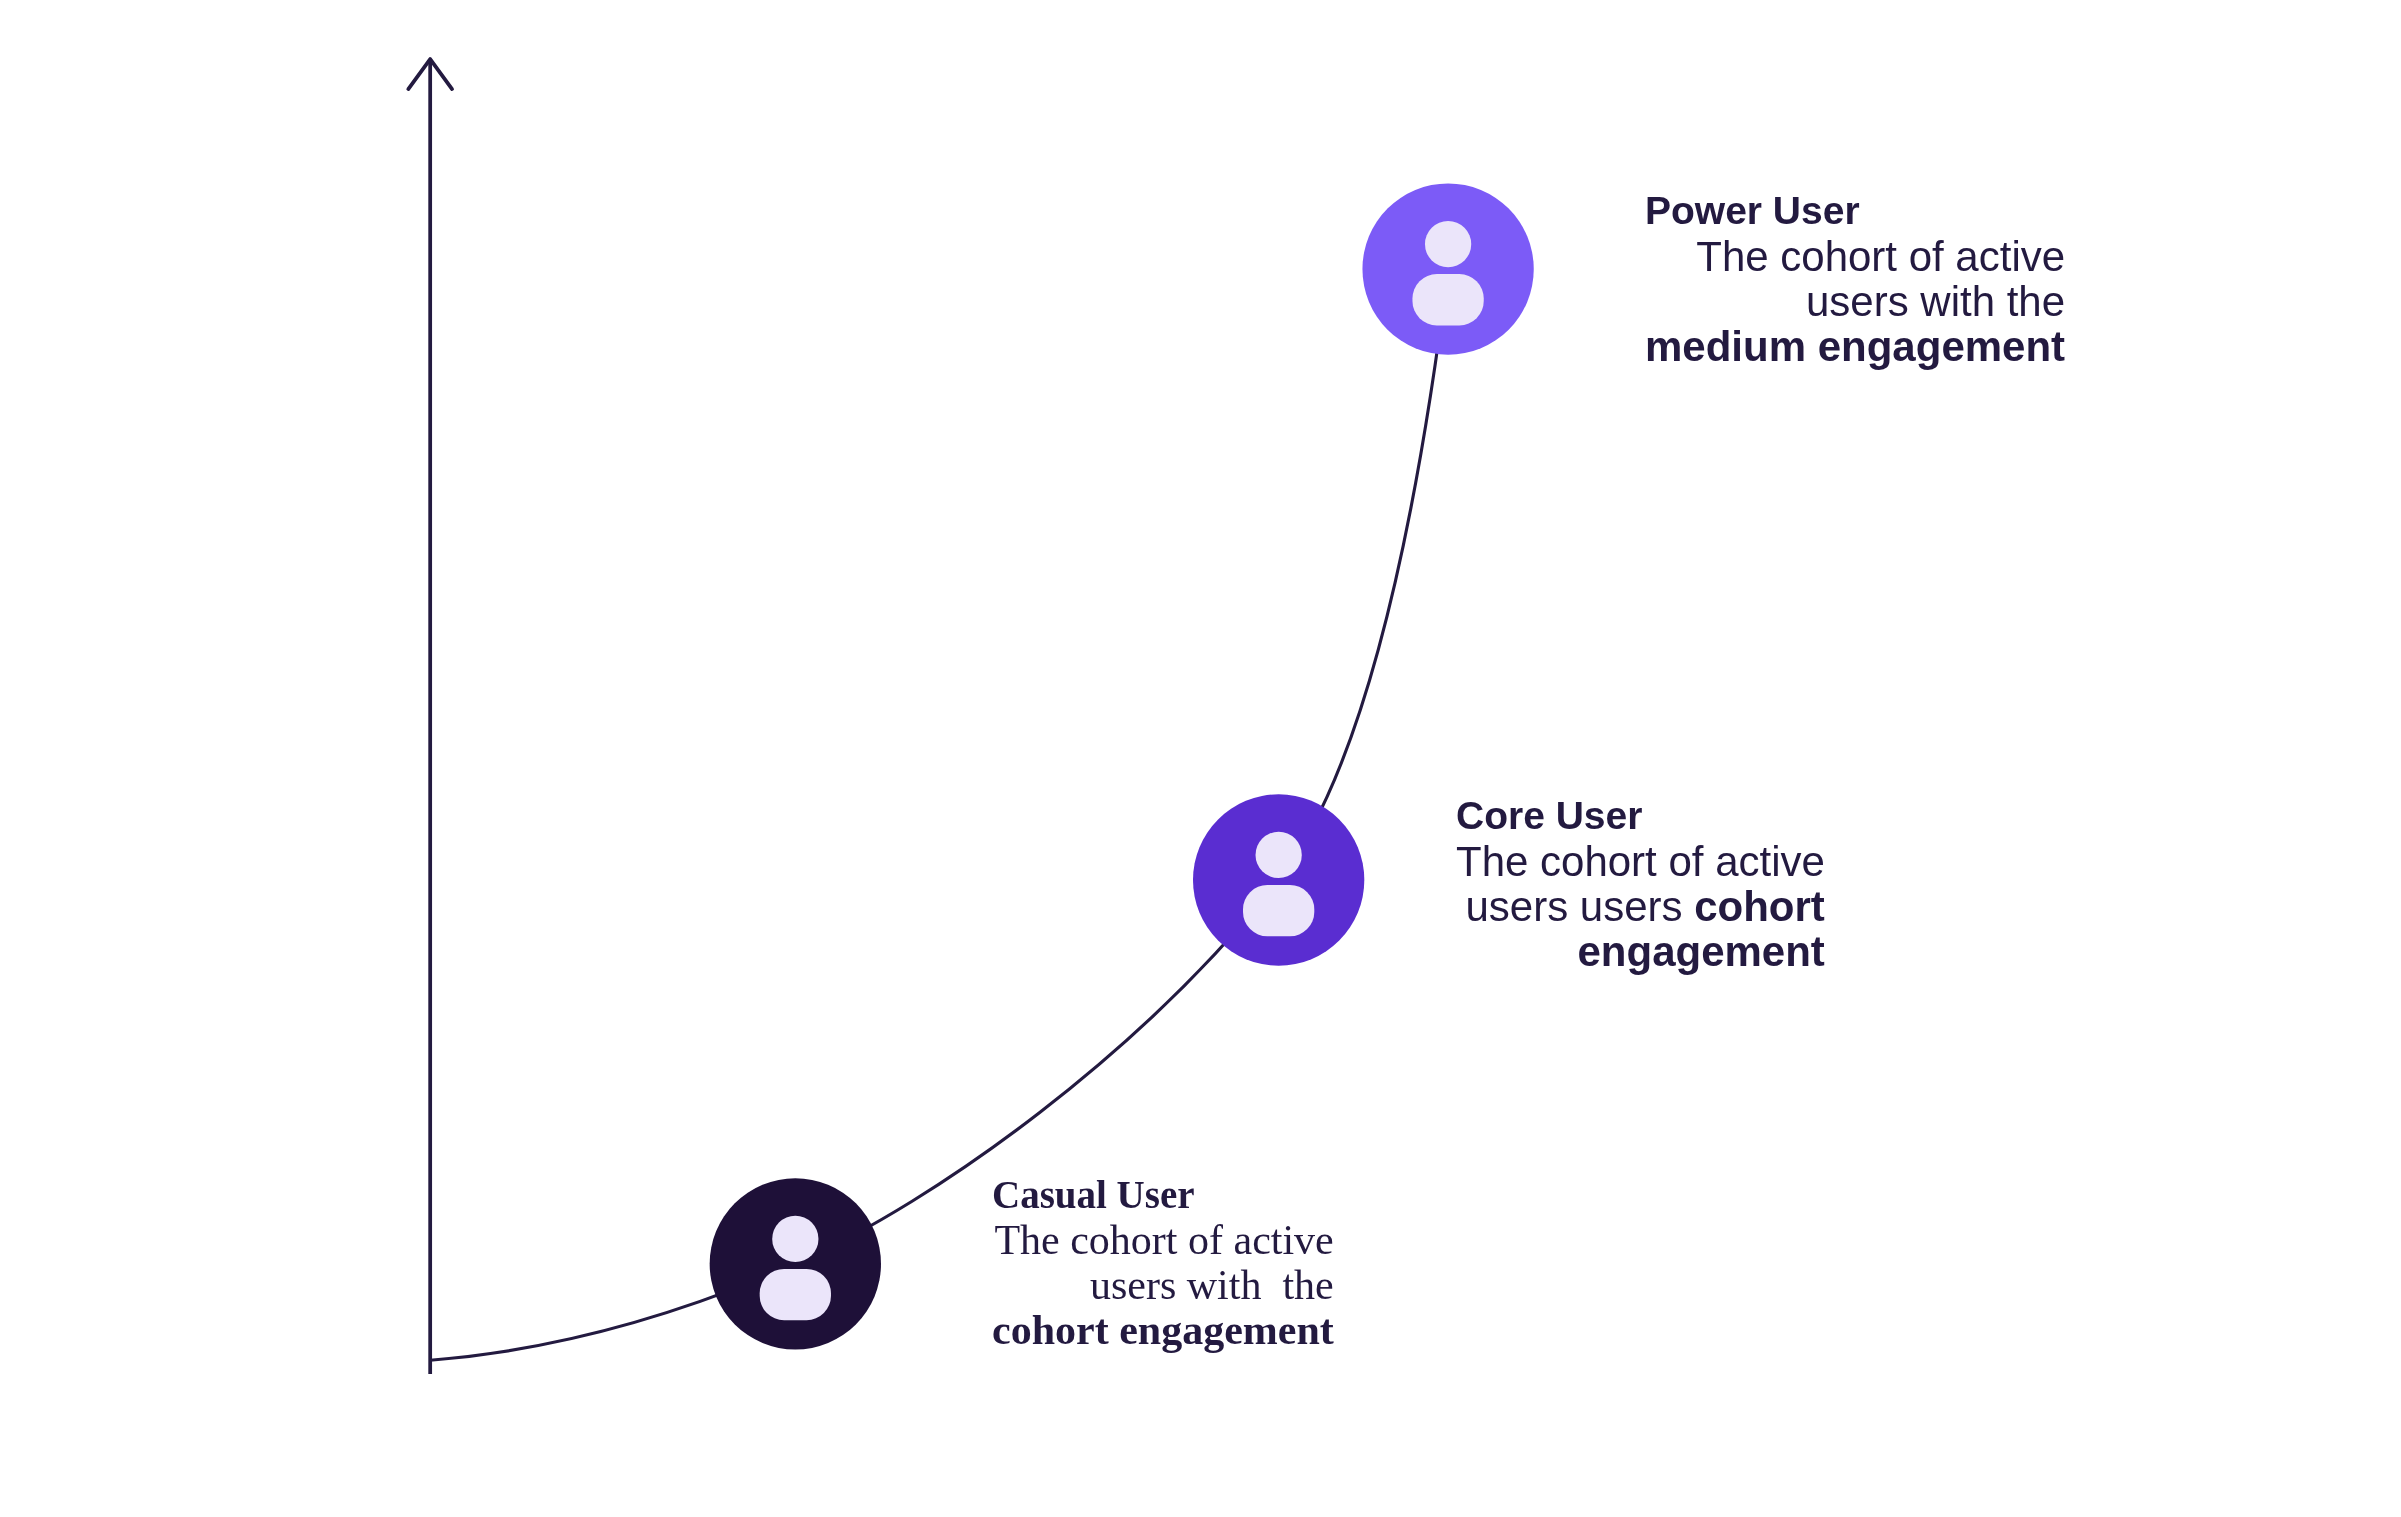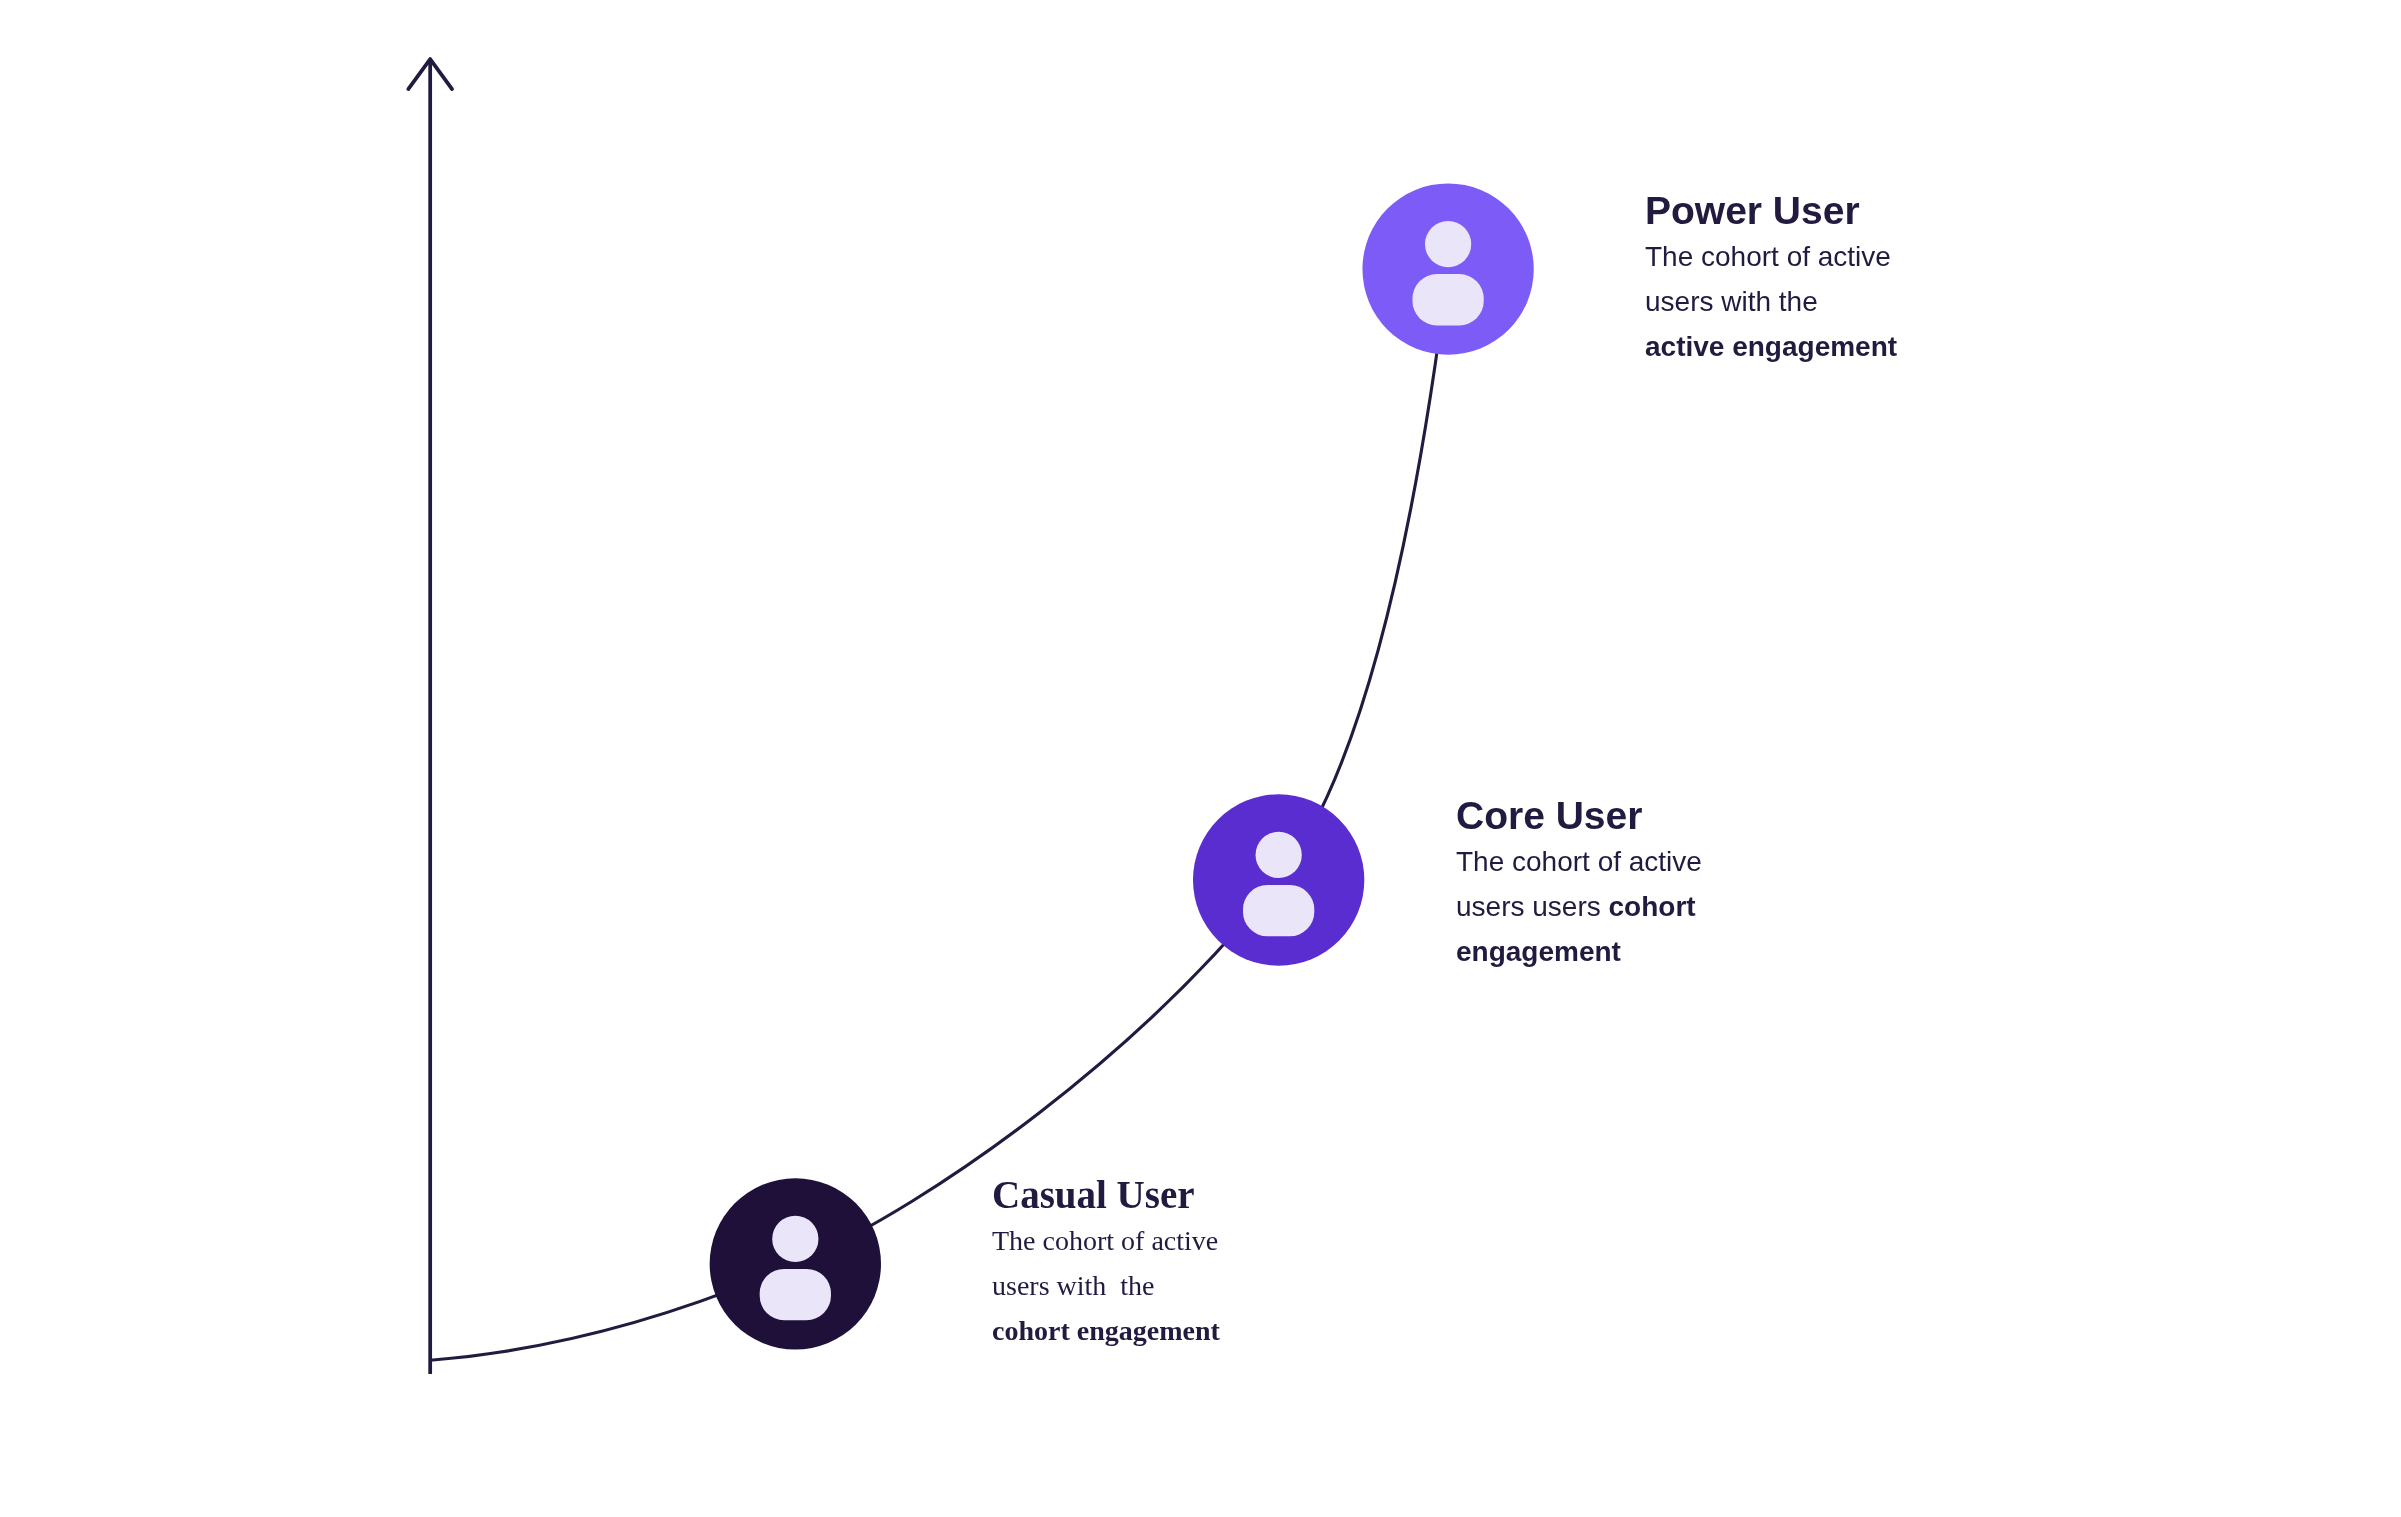--- a/index.html
+++ b/index.html
@@ -26,24 +26,25 @@
     position: absolute;
     color: #231a40;
   }
   .ann-title {
     font-size: 39px;
     font-weight: 700;
     line-height: 46px;
     white-space: pre-wrap;
   }
   .ann-line {
-    font-size: 28px;
+    font-size: 42px;
     font-weight: 400;
     line-height: 45px;
     white-space: pre-wrap;
+    text-align: right;
   }
   .ann-line b {
     font-weight: 700;
   }
   #ann-power  { left: 1645px; top: 188px;  }
   #ann-core   { left: 1456px; top: 793px; }
   #ann-casual { left: 992px; top: 1172px; font-family: Liberation Serif, serif; }
 </style>
 </head>
 <body>
@@ -85,21 +86,21 @@
         <circle cx="2316" cy="390" r="37" fill="#ebe5fa"></circle>
         <rect x="2259" y="438" width="114" height="82" rx="39" fill="#ebe5fa"></rect>
       </g>
     </g>
   </svg>
 
   <div class="annotation" id="ann-power">
     <div class="ann-title">Power User</div>
     <div class="ann-line"><span>The cohort of active</span><b></b></div>
     <div class="ann-line"><span>users with the</span><b></b></div>
-    <div class="ann-line"><span></span><b>active engagement</b></div>
+    <div class="ann-line"><span></span><b>medium engagement</b></div>
   </div>
 
   <div class="annotation" id="ann-core">
     <div class="ann-title">Core User</div>
     <div class="ann-line"><span>The cohort of active</span><b></b></div>
     <div class="ann-line"><span>users users </span><b>cohort</b></div>
     <div class="ann-line"><span></span><b>engagement</b></div>
   </div>
 
   <div class="annotation" id="ann-casual">

